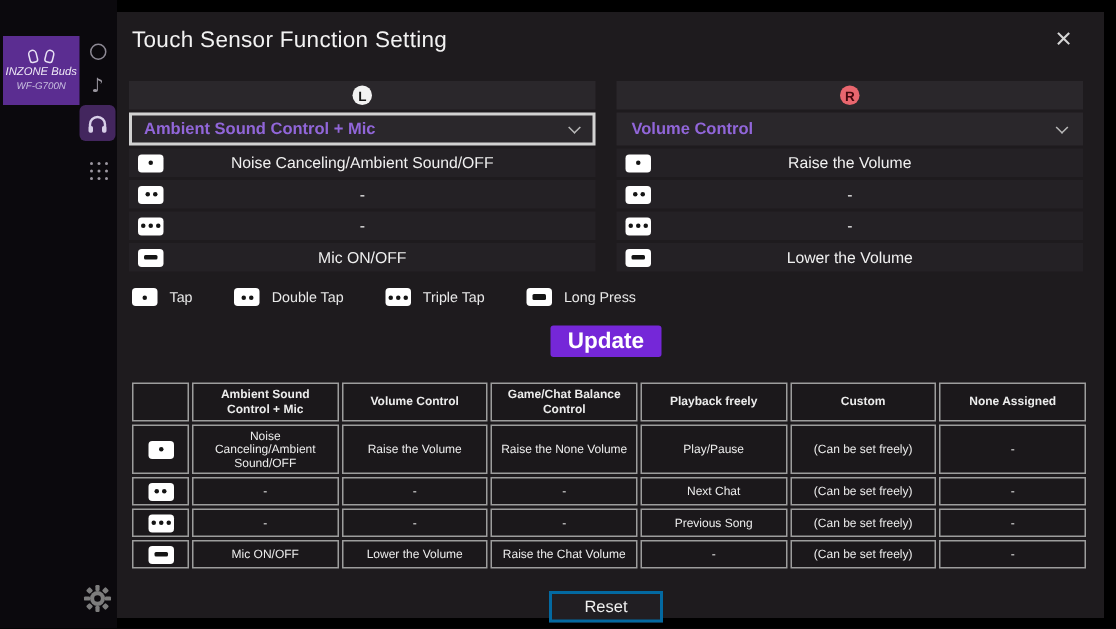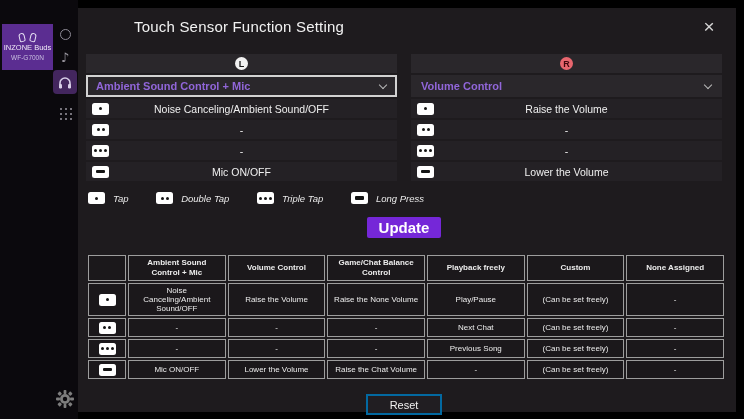--- a/index.html
+++ b/index.html
@@ -1,21 +1,21 @@
 <!DOCTYPE html>
 <html><head>
 <meta charset="utf-8">
 <style>
   * { margin:0; padding:0; box-sizing:border-box; }
   html,body { width:744px; height:419px; background:#000; overflow:hidden;
     font-family:"Liberation Sans","DejaVu Sans",sans-serif; }
   .stage { position:relative; width:744px; height:419px; background:#000; }
 
   
-  .sidebar { position:absolute; left:0; top:0; width:78px; height:100%; background:#0b090d; }
+  .sidebar { position:absolute; left:0; top:0; width:78px; height:100%; background:#0b090d;font-style:italic; }
   .device-tile { position:absolute; left:2px; top:24px; width:51px; height:46px;
     background:#5b2d91; display:flex; flex-direction:column; align-items:center;
     justify-content:center; gap:2px; cursor:pointer; }
   .device-name { font-size:7.5px; color:#efeaf6; line-height:1.1; text-align:center; }
   .device-model { font-size:6.5px; color:#c9bfe0; }
   .buds-icon { display:flex; gap:5px; }
   .bud { width:6px; height:9px; border:1.5px solid #e8e2f4; border-radius:3px 3px 2px 2px; position:relative; }
   .bud:first-child { transform:rotate(-14deg); }
   .bud:last-child  { transform:rotate(14deg); }
 
@@ -31,21 +31,21 @@
     box-shadow:5px 0 0 #9b97a0,10px 0 0 #9b97a0,
                0 5px 0 #9b97a0,5px 5px 0 #9b97a0,10px 5px 0 #9b97a0,
                0 10px 0 #9b97a0,5px 10px 0 #9b97a0,10px 10px 0 #9b97a0;
     margin:-9px 0 0 -9px; }
   .gear-btn { position:absolute; left:53px; bottom:8px; width:24px; height:24px; cursor:pointer; }
 
   
   .dialog { position:absolute; left:78px; top:8px; width:658px; height:404px;
     background:#1e1b1e; padding:10px 14px 0 8px; }
   .dlg-header { position:relative; height:32px; }
-  .dlg-title { font-size:15px; font-weight:400; color:#f2f2f2; letter-spacing:0.2px; padding-left:2px;margin-left:46px; }
+  .dlg-title { font-size:15px; font-weight:400; color:#f2f2f2; letter-spacing:0.2px; padding-left:2px; }
   .close-btn { position:absolute; right:2px; top:-2px; width:22px; height:22px; border:none;
     background:transparent; color:#d5d5d5; font-size:19px; font-weight:300; cursor:pointer; line-height:20px; }
 
   .cols { display:flex; gap:14px; margin-top:4px; }
   .ecol { flex:1; }
   .col-head { height:19px; background:#2a272b; display:flex; align-items:center; justify-content:center; }
   .badge { width:13px; height:13px; border-radius:50%; display:flex; align-items:center;
     justify-content:center; font-size:9px; font-weight:700; }
   .badge.l { background:#f2f2f2; color:#161616; }
   .badge.r { background:#e8666e; color:#42080d; }
@@ -62,21 +62,21 @@
     display:flex; align-items:center; justify-content:center; }
   .grow-action { font-size:10.5px; color:#f0f0f0; }
 
   .gicon { width:17px; height:12px; background:#fff; border-radius:2.5px;
     display:inline-flex; align-items:center; justify-content:center; gap:2px; flex:0 0 auto; }
   .gicon .dot { width:3px; height:3px; background:#141414; border-radius:50%; }
   .gicon .bar { width:9px; height:3.5px; background:#141414; border-radius:1px; }
   .grow .gicon { position:absolute; left:6px; top:3.5px; }
 
   .legend { margin-top:11px; width:338px; display:flex; justify-content:space-between;
-    align-items:flex-start; padding-left:2px;font-style:italic; }
+    align-items:flex-start; padding-left:2px; }
   .legend-item { display:flex; align-items:center; gap:8px; }
   .legend-label { font-size:9.5px; color:#e9e9e9; }
 
   .update-btn { display:block; margin:13px auto 0; width:74px; height:21px; background:#7527d8;
     color:#fff; border:none; border-radius:2px; font-size:15px; font-weight:600; cursor:pointer; }
 
   table.fn-table { margin:15px auto 0; width:640px; border-collapse:separate; border-spacing:2px;
     table-layout:fixed; }
   .fn-table th, .fn-table td { border:1px solid #9d9d9d; background:#1b181b; color:#ececec;
     text-align:center; vertical-align:middle; padding:2px 3px; }

